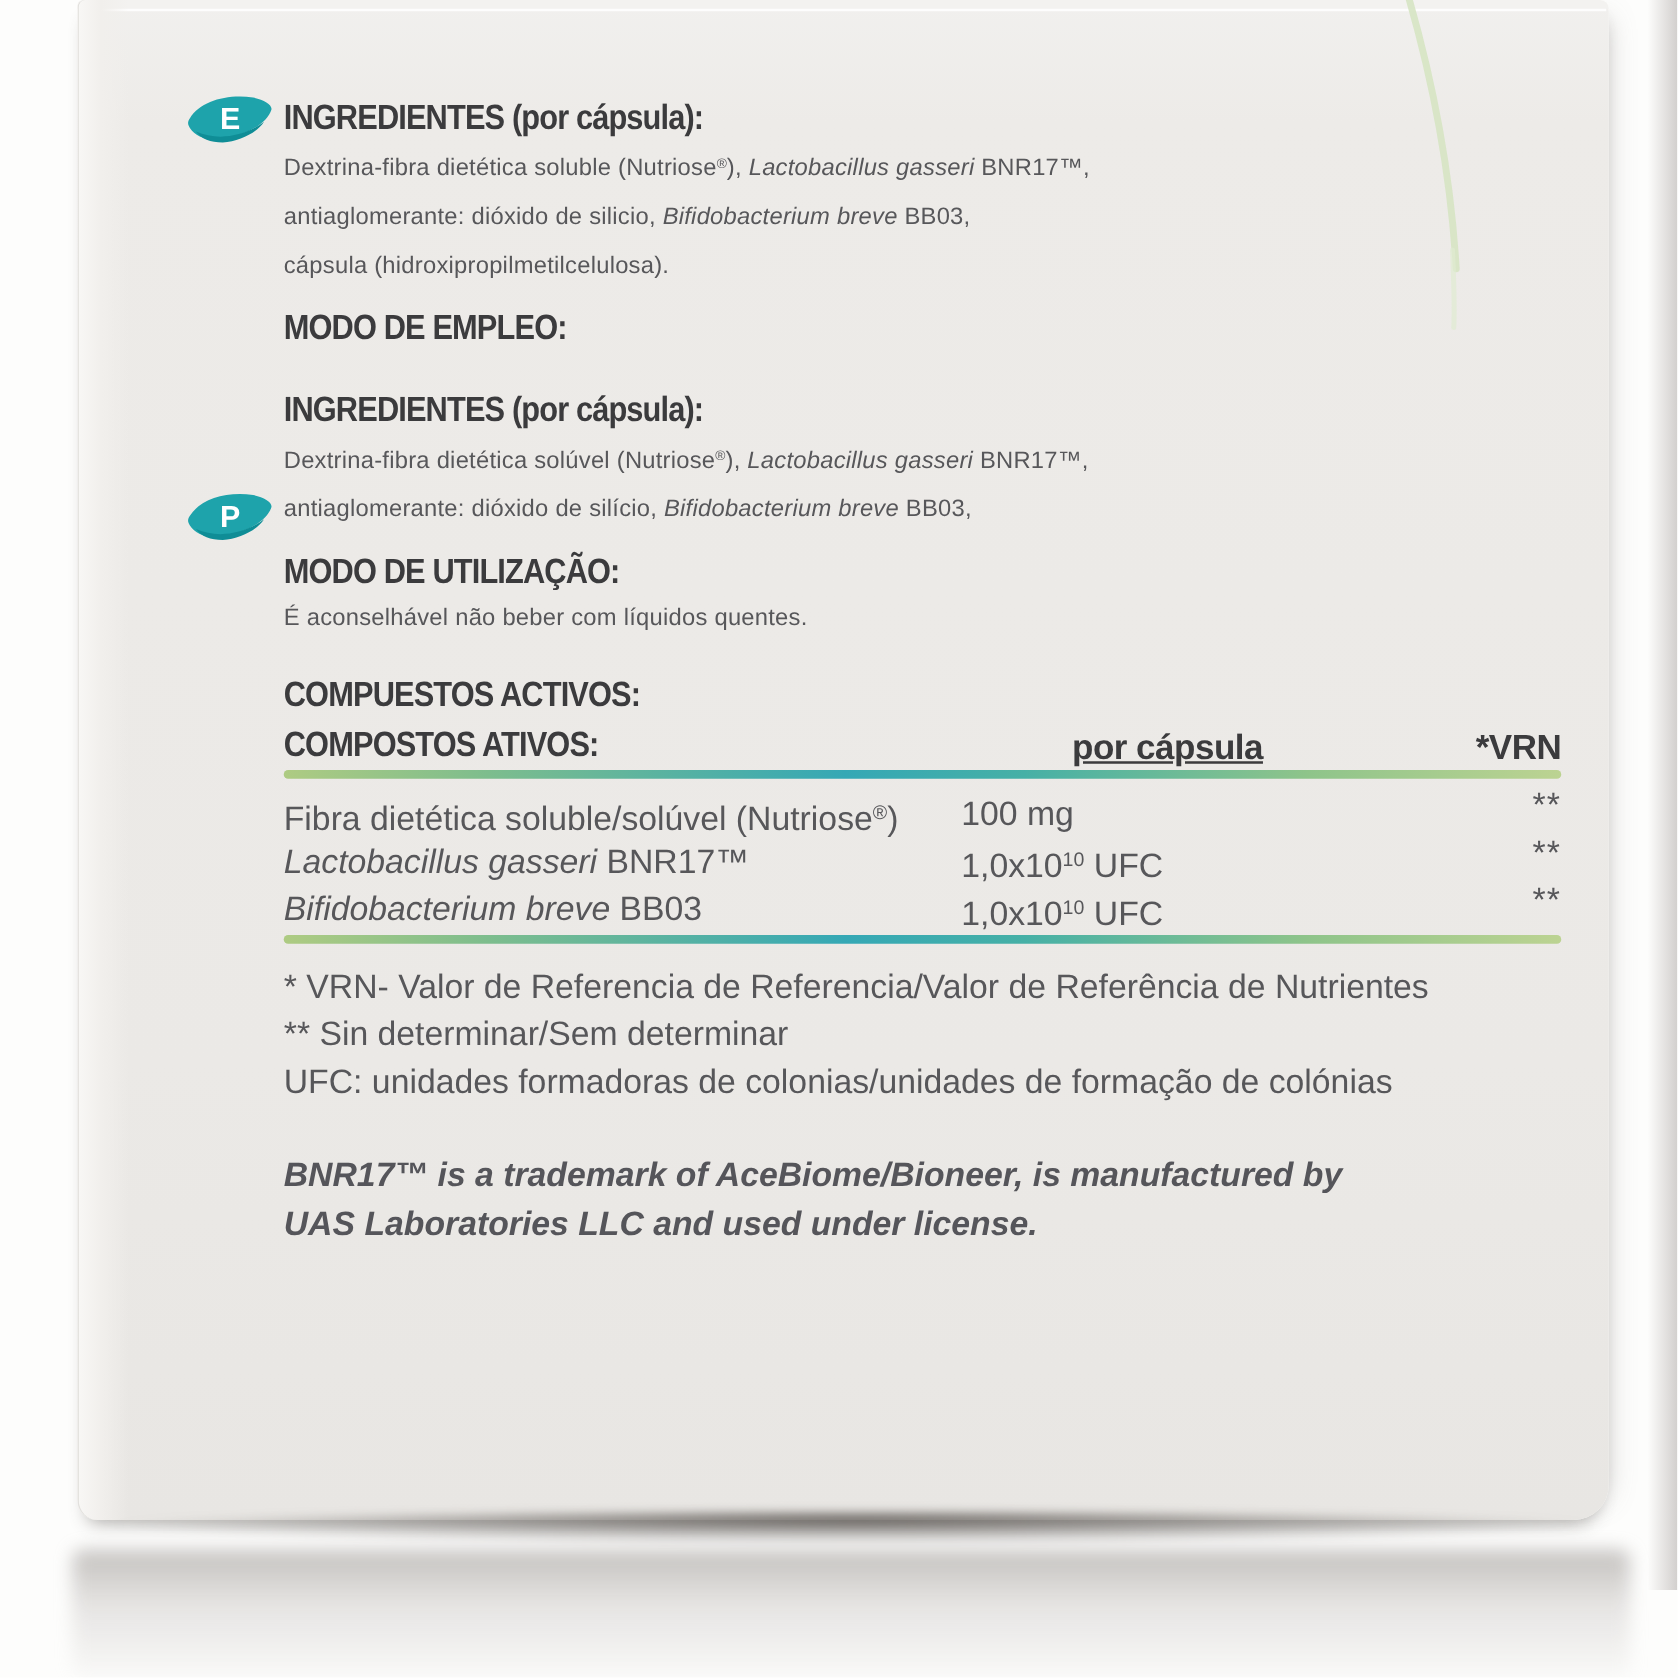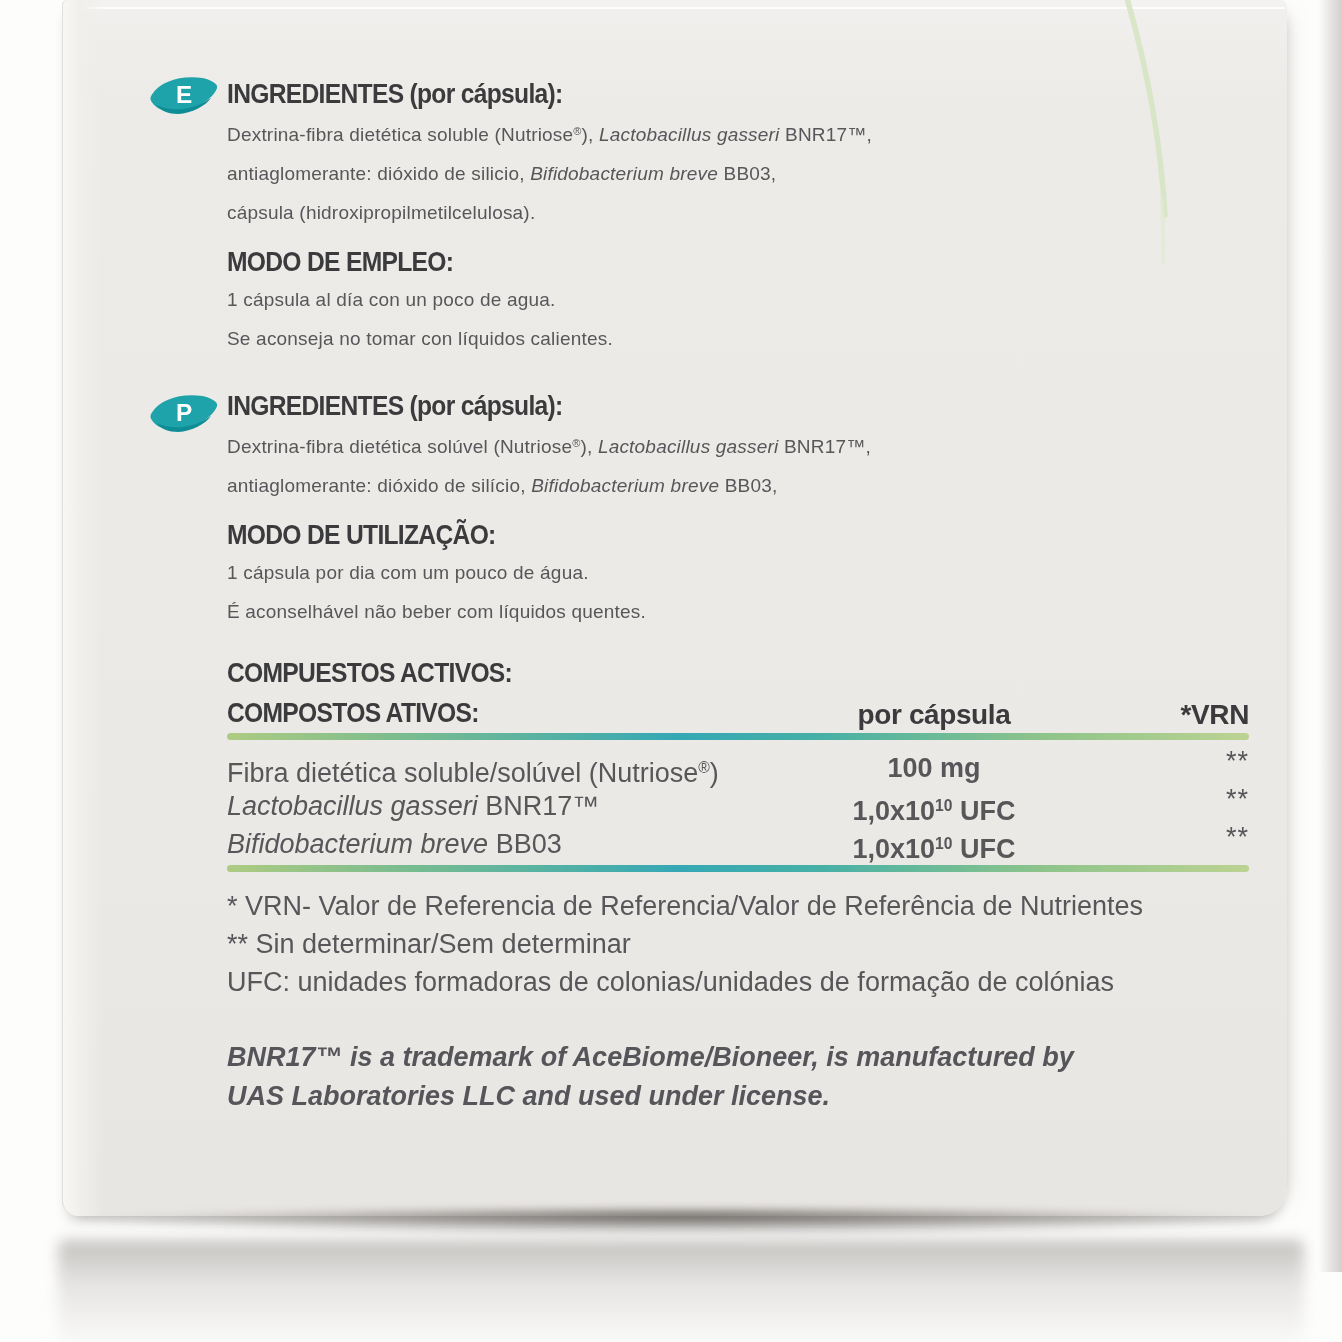--- a/index.html
+++ b/index.html
@@ -50,28 +50,28 @@
   }
   .body-lines{font-size:19px;line-height:39px;letter-spacing:0.2px;color:#57575a;}
   .i, i{font-style:italic;}
   .sup{font-size:0.58em;vertical-align:0.55em;letter-spacing:0;}
 
   .lang-icon{position:absolute;left:-78px;width:72px;height:45px;}
 
   
   .tbl-head{display:grid;grid-template-columns:542px 330px 150px;align-items:end;}
   .col-head{font-size:28px;font-weight:bold;color:#3b3b3d;letter-spacing:-0.4px;white-space:nowrap;}
-  .col-mid{text-align:center;}
+  .col-mid{text-align:center;text-decoration:underline;}
   .col-right{text-align:right;}
   .divider{height:7px;border-radius:4px;margin-top:2px;
     background:linear-gradient(90deg,#aecb82 0%, #7dbd8d 16%, #35a8b5 44%, #46b0a6 58%, #8ec48a 80%, #bcd392 100%);}
   .tbl-rows{padding-top:9px;}
   .trow{display:grid;grid-template-columns:542px 330px 150px;height:38px;font-size:27px;line-height:38px;}
   .trow .name{white-space:nowrap;}
-  .trow .val{text-align:center;white-space:nowrap;font-weight:bold;}
+  .trow .val{text-align:left;white-space:nowrap;}
   .trow .vrn{text-align:right;position:relative;top:-7px;letter-spacing:1px;}
   .footnotes{margin-top:15px;font-size:27px;line-height:38px;}
   .trademark{margin-top:37px;font-size:27px;line-height:39px;font-style:italic;color:#55555a;font-weight:bold;}
 
   .mt12{margin-top:12px;} .mt30{margin-top:30px;} .mt24{margin-top:24px;}
 </style>
 </head>
 <body>
 
 <div class="stage">
@@ -97,41 +97,36 @@
       </svg>
 
       <section>
         <h2 class="sec-title" style="margin-top:76px">INGREDIENTES (por cápsula):</h2>
         <div class="body-lines">
             <div class="line"><span>Dextrina-fibra dietética soluble (Nutriose</span><span class="sup">®</span><span>), </span><span class="i">Lactobacillus gasseri</span><span> BNR17™,</span></div>
             <div class="line"><span>antiaglomerante: dióxido de silicio, </span><span class="i">Bifidobacterium breve</span><span> BB03,</span></div>
             <div class="line"><span>cápsula (hidroxipropilmetilcelulosa).</span></div>
           </div>
         <h2 class="sec-title mt12">MODO DE EMPLEO:</h2>
-        <div class="body-lines">
-            <div class="line">1 cápsula al día con un poco de agua.</div>
-            <div class="line">Se aconseja no tomar con líquidos calientes.</div>
-          </div>
       </section>
 
       <svg class="lang-icon" style="top:392px" viewBox="0 0 74 46">
         <path d="M3 21 C12 7 33 1 55 4 C64 6 71 10 70 14 C67 24 53 33 36 37 C20 41 8 37 3 29 C1 26 1 24 3 21 Z" fill="#1ea3ab"></path>
         <path d="M8 32 C26 40 48 36 64 24 C58 33 44 40 30 41 C20 41 12 38 8 32 Z" fill="#0f8d96"></path>
         <text x="36" y="30" text-anchor="middle" font-size="25" font-weight="bold" fill="#ffffff">P</text>
       </svg>
 
       <section>
         <h2 class="sec-title mt30">INGREDIENTES (por cápsula):</h2>
         <div class="body-lines">
             <div class="line"><span>Dextrina-fibra dietética solúvel (Nutriose</span><span class="sup">®</span><span>), </span><span class="i">Lactobacillus gasseri</span><span> BNR17™,</span></div>
             <div class="line"><span>antiaglomerante: dióxido de silício, </span><span class="i">Bifidobacterium breve</span><span> BB03,</span></div>
           </div>
         <h2 class="sec-title mt12">MODO DE UTILIZAÇÃO:</h2>
         <div class="body-lines">
-            <div class="line">1 cápsula por dia com um pouco de água.</div>
             <div class="line">É aconselhável não beber com líquidos quentes.</div>
           </div>
       </section>
 
       <section>
         <h2 class="sec-title mt24">COMPUESTOS ACTIVOS:</h2>
 
         <div class="tbl-head">
           <h2 class="sec-title" style="margin-top:4px">COMPOSTOS ATIVOS:</h2>
           <div class="col-head col-mid">por cápsula</div>

